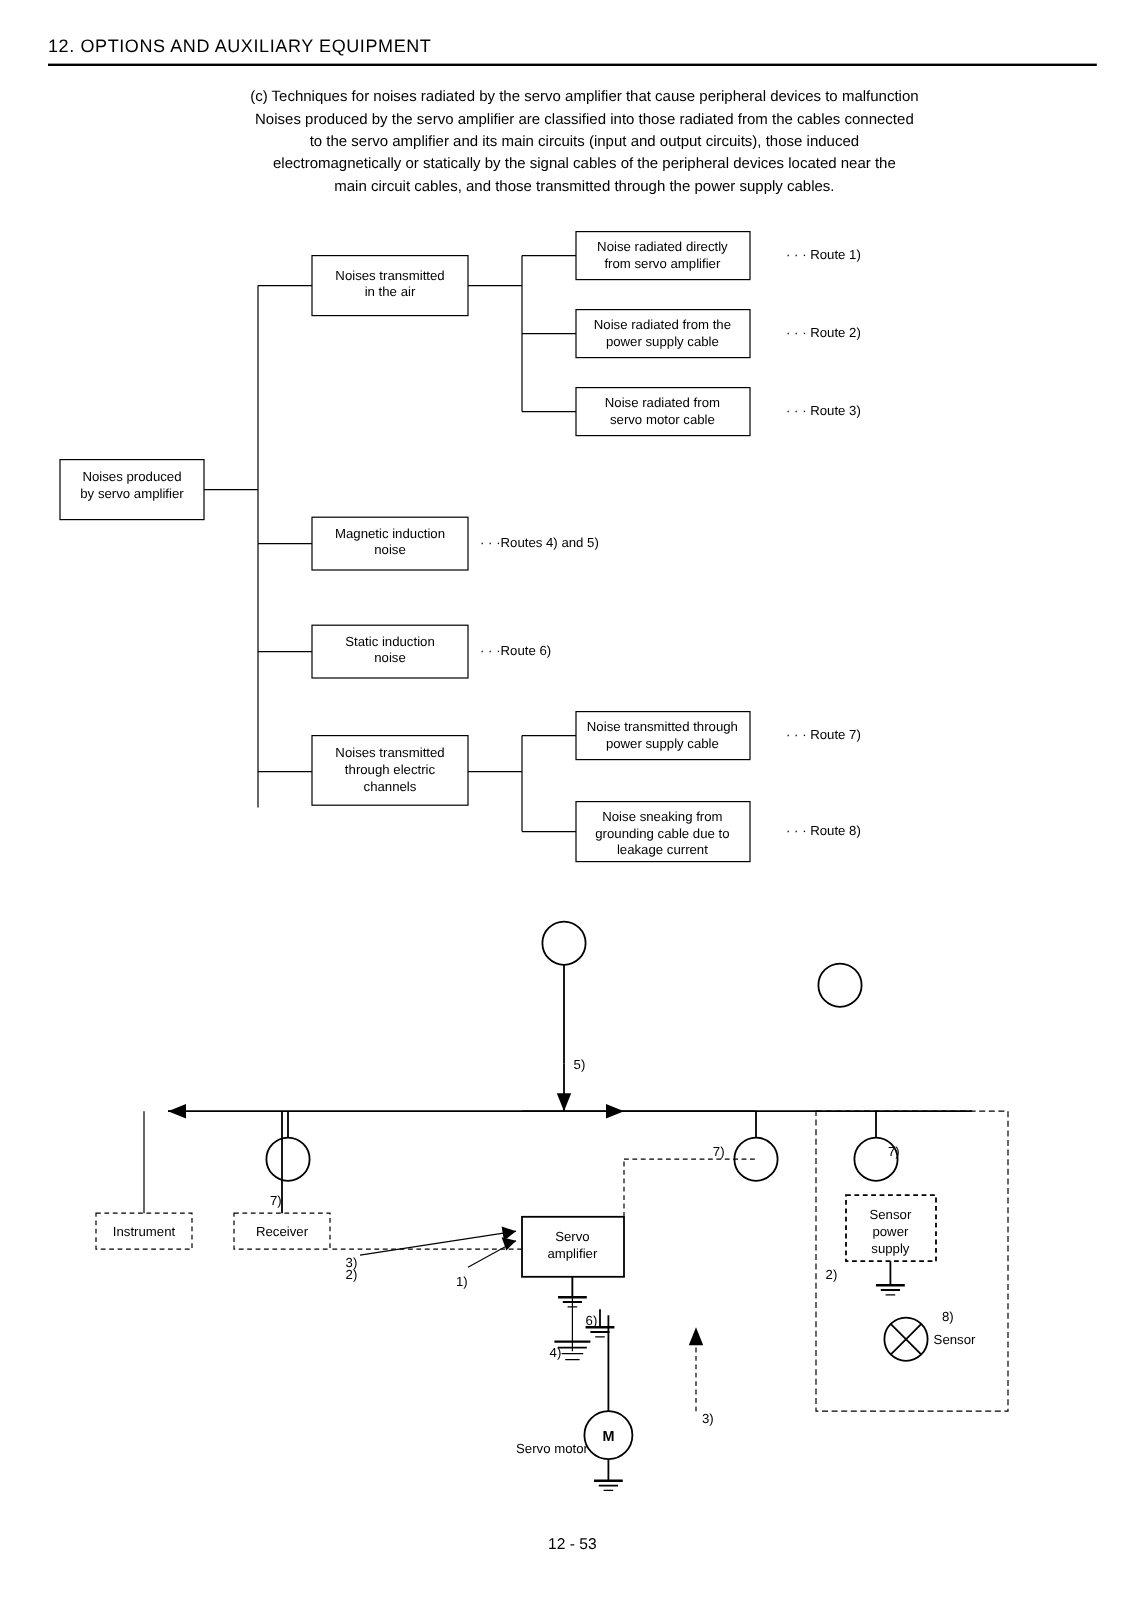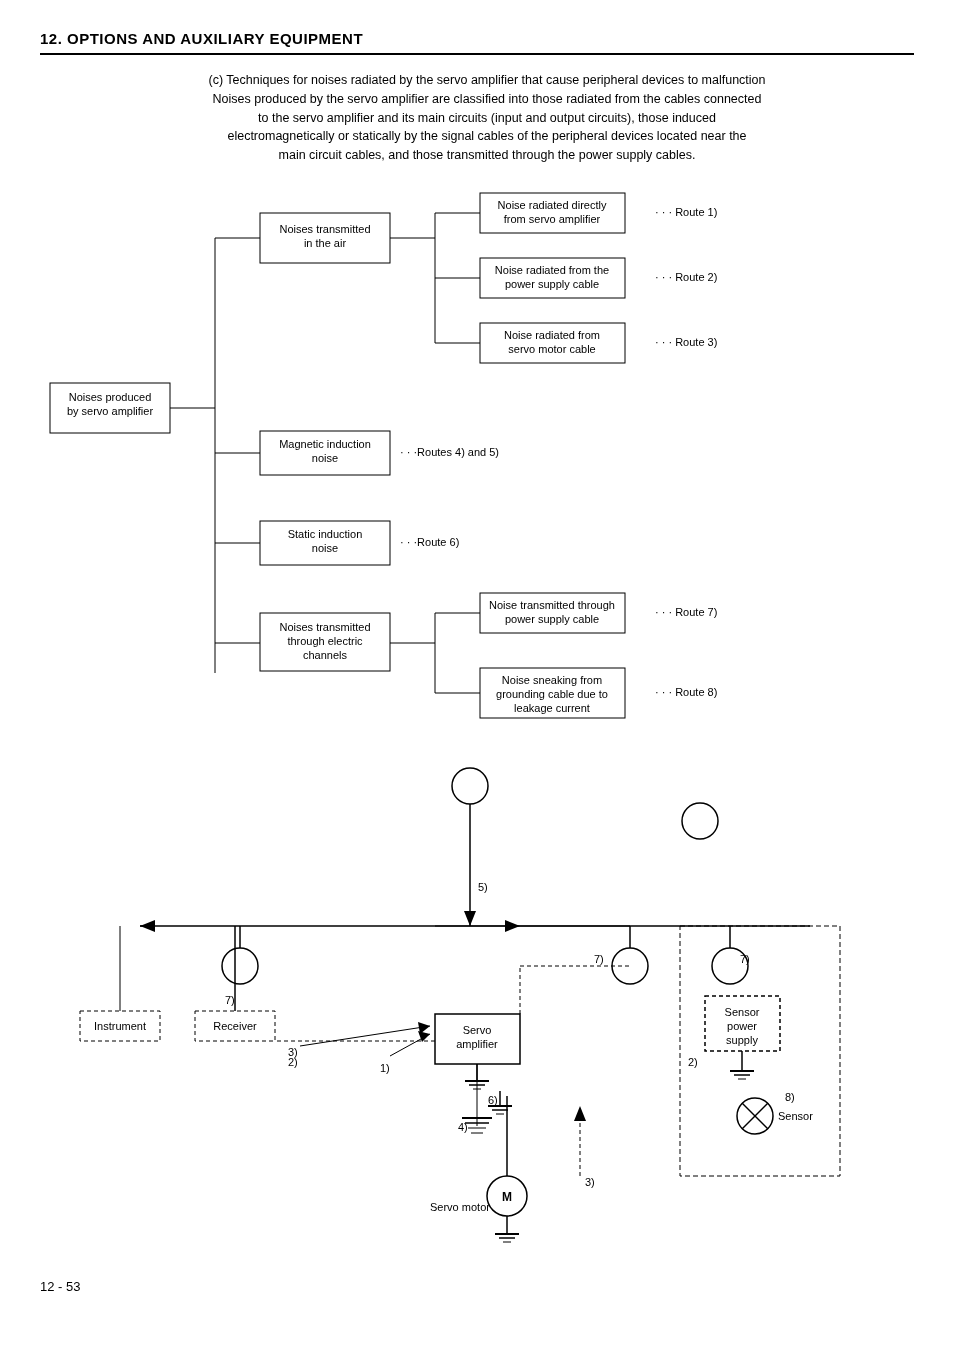--- a/index.html
+++ b/index.html
@@ -7,34 +7,35 @@
       width: 954px;
       min-height: 1350px;
       background: #fff;
       font-family: Arial, sans-serif;
       font-size: 13px;
       color: #000;
       padding: 30px 40px;
     }
     h1.page-title {
       font-size: 15px;
-      font-weight: bold;
+      font-weight: normal;
       border-bottom: 2px solid #000;
       padding-bottom: 6px;
       margin-bottom: 16px;
       letter-spacing: 0.5px;
     }
     .intro-text {
       font-size: 12.5px;
       line-height: 1.5;
       margin-bottom: 18px;
       padding-left: 20px;
       text-align: center;
     }
     .page-number {
+      text-align: center;
       margin-top: 30px;
       font-size: 13px;
     }
     
     .tree-section {
       width: 860px;
       position: relative;
       margin-bottom: 10px;
     }
     svg.tree-diagram {

